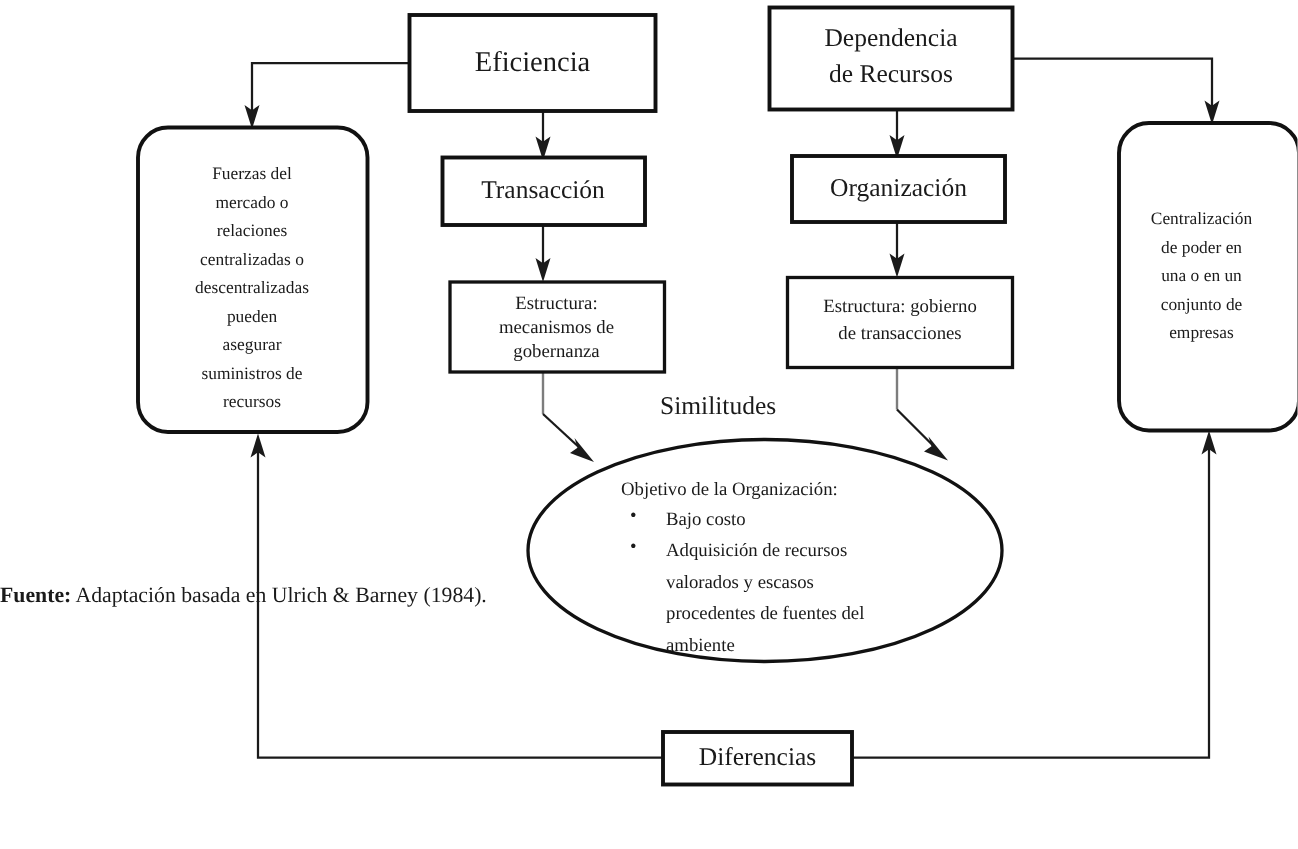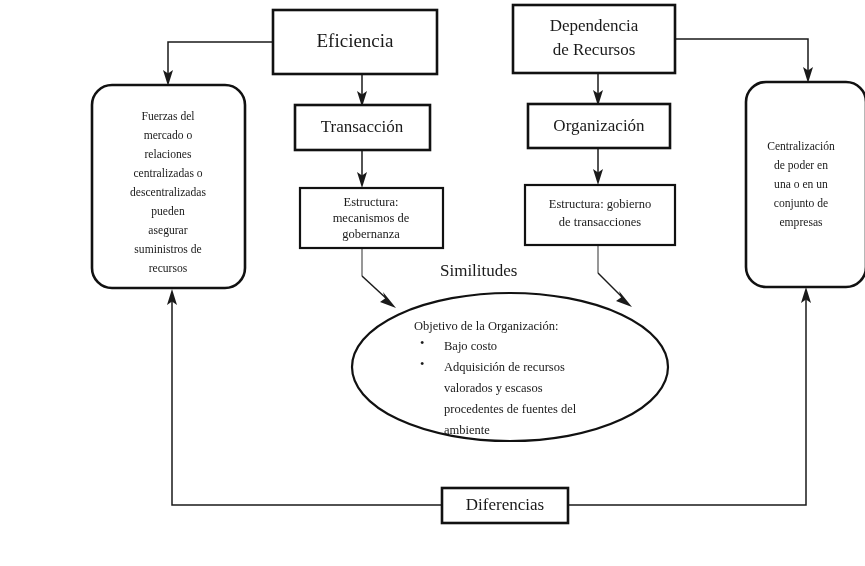--- a/index.html
+++ b/index.html
@@ -220,14 +220,17 @@
       <text class="lbl lbl-ellipse" x="444" y="431">ambiente</text>
     </g>
 
     <g>
       <rect class="node-rect" x="442" y="488" width="126" height="35"></rect>
       <text class="lbl lbl-mid" x="505" y="506">Diferencias</text>
     </g>
 
   </svg>
 
+  <div class="source-line">
+    <span class="source-label">Fuente:</span><span> Adaptación basada en Ulrich &amp; Barney (1984).</span>
+  </div>
 
 </div>
 
 </body></html>

